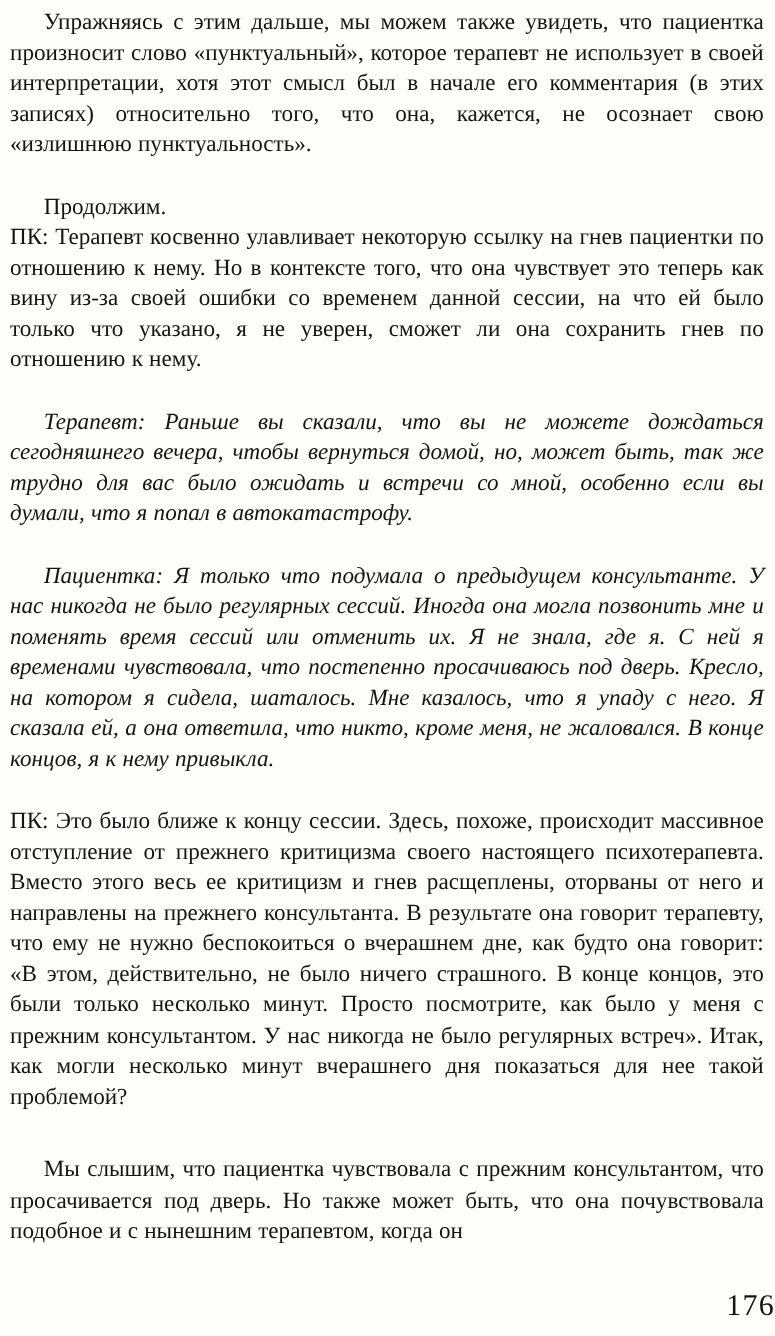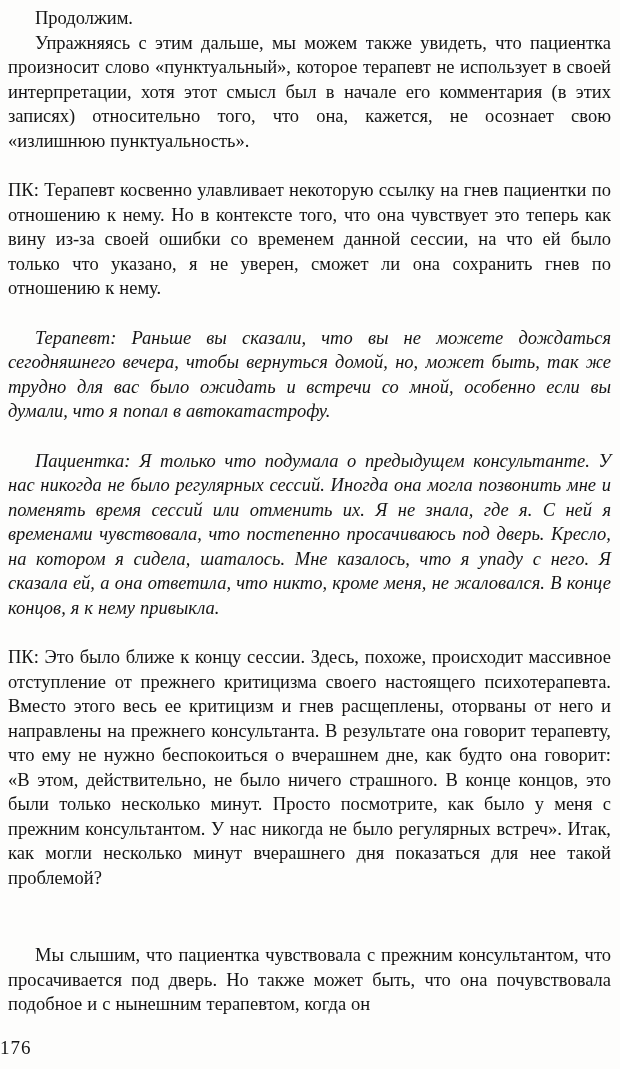--- a/index.html
+++ b/index.html
@@ -29,39 +29,39 @@
   .para.indent {
     text-indent: 27px;
   }
   .para.tight {
     margin-bottom: 0;
   }
   .para.italic {
     font-style: italic;
   }
   .para.big-after {
-    margin-bottom: 53px;
+    margin-bottom: 34px;
   }
   .page-number {
     position: absolute;
     bottom: 10px;
     left: 0;
     width: 100%;
-    text-align: left;
-    font-size: 19px;
+    text-align: right;
+    font-size: 24px;
     letter-spacing: 1px;
   }
 </style>
 </head>
 <body>
 
 <div class="page">
+  <p class="para indent">Упражняясь с этим дальше, мы можем также увидеть, что пациентка произносит слово «пунктуальный», которое терапевт не использует в своей интерпретации, хотя этот смысл был в начале его комментария (в этих записях) относительно того, что она, кажется, не осознает свою «излишнюю пунктуальность».</p>
+
   <p class="para indent tight">Продолжим.</p>
-
-  <p class="para indent">Упражняясь с этим дальше, мы можем также увидеть, что пациентка произносит слово «пунктуальный», которое терапевт не использует в своей интерпретации, хотя этот смысл был в начале его комментария (в этих записях) относительно того, что она, кажется, не осознает свою «излишнюю пунктуальность».</p>
 
   <p class="para">ПК: Терапевт косвенно улавливает некоторую ссылку на гнев пациентки по отношению к нему. Но в контексте того, что она чувствует это теперь как вину из-за своей ошибки со временем данной сессии, на что ей было только что указано, я не уверен, сможет ли она сохранить гнев по отношению к нему.</p>
 
   <p class="para indent italic">Терапевт: Раньше вы сказали, что вы не можете дождаться сегодняшнего вечера, чтобы вернуться домой, но, может быть, так же трудно для вас было ожидать и встречи со мной, особенно если вы думали, что я попал в автокатастрофу.</p>
 
 
   <p class="para indent italic">Пациентка: Я только что подумала о предыдущем консультанте. У нас никогда не было регулярных сессий. Иногда она могла позвонить мне и поменять время сессий или отменить их. Я не знала, где я. С ней я временами чувствовала, что постепенно просачиваюсь под дверь. Кресло, на котором я сидела, шаталось. Мне казалось, что я упаду с него. Я сказала ей, а она ответила, что никто, кроме меня, не жаловался. В конце концов, я к нему привыкла.</p>
 
   <p class="para big-after">ПК: Это было ближе к концу сессии. Здесь, похоже, происходит массивное отступление от прежнего критицизма своего настоящего психотерапевта. Вместо этого весь ее критицизм и гнев расщеплены, оторваны от него и направлены на прежнего консультанта. В результате она говорит терапевту, что ему не нужно беспокоиться о вчерашнем дне, как будто она говорит: «В этом, действительно, не было ничего страшного. В конце концов, это были только несколько минут. Просто посмотрите, как было у меня с прежним консультантом. У нас никогда не было регулярных встреч». Итак, как могли несколько минут вчерашнего дня показаться для нее такой проблемой?</p>
 

